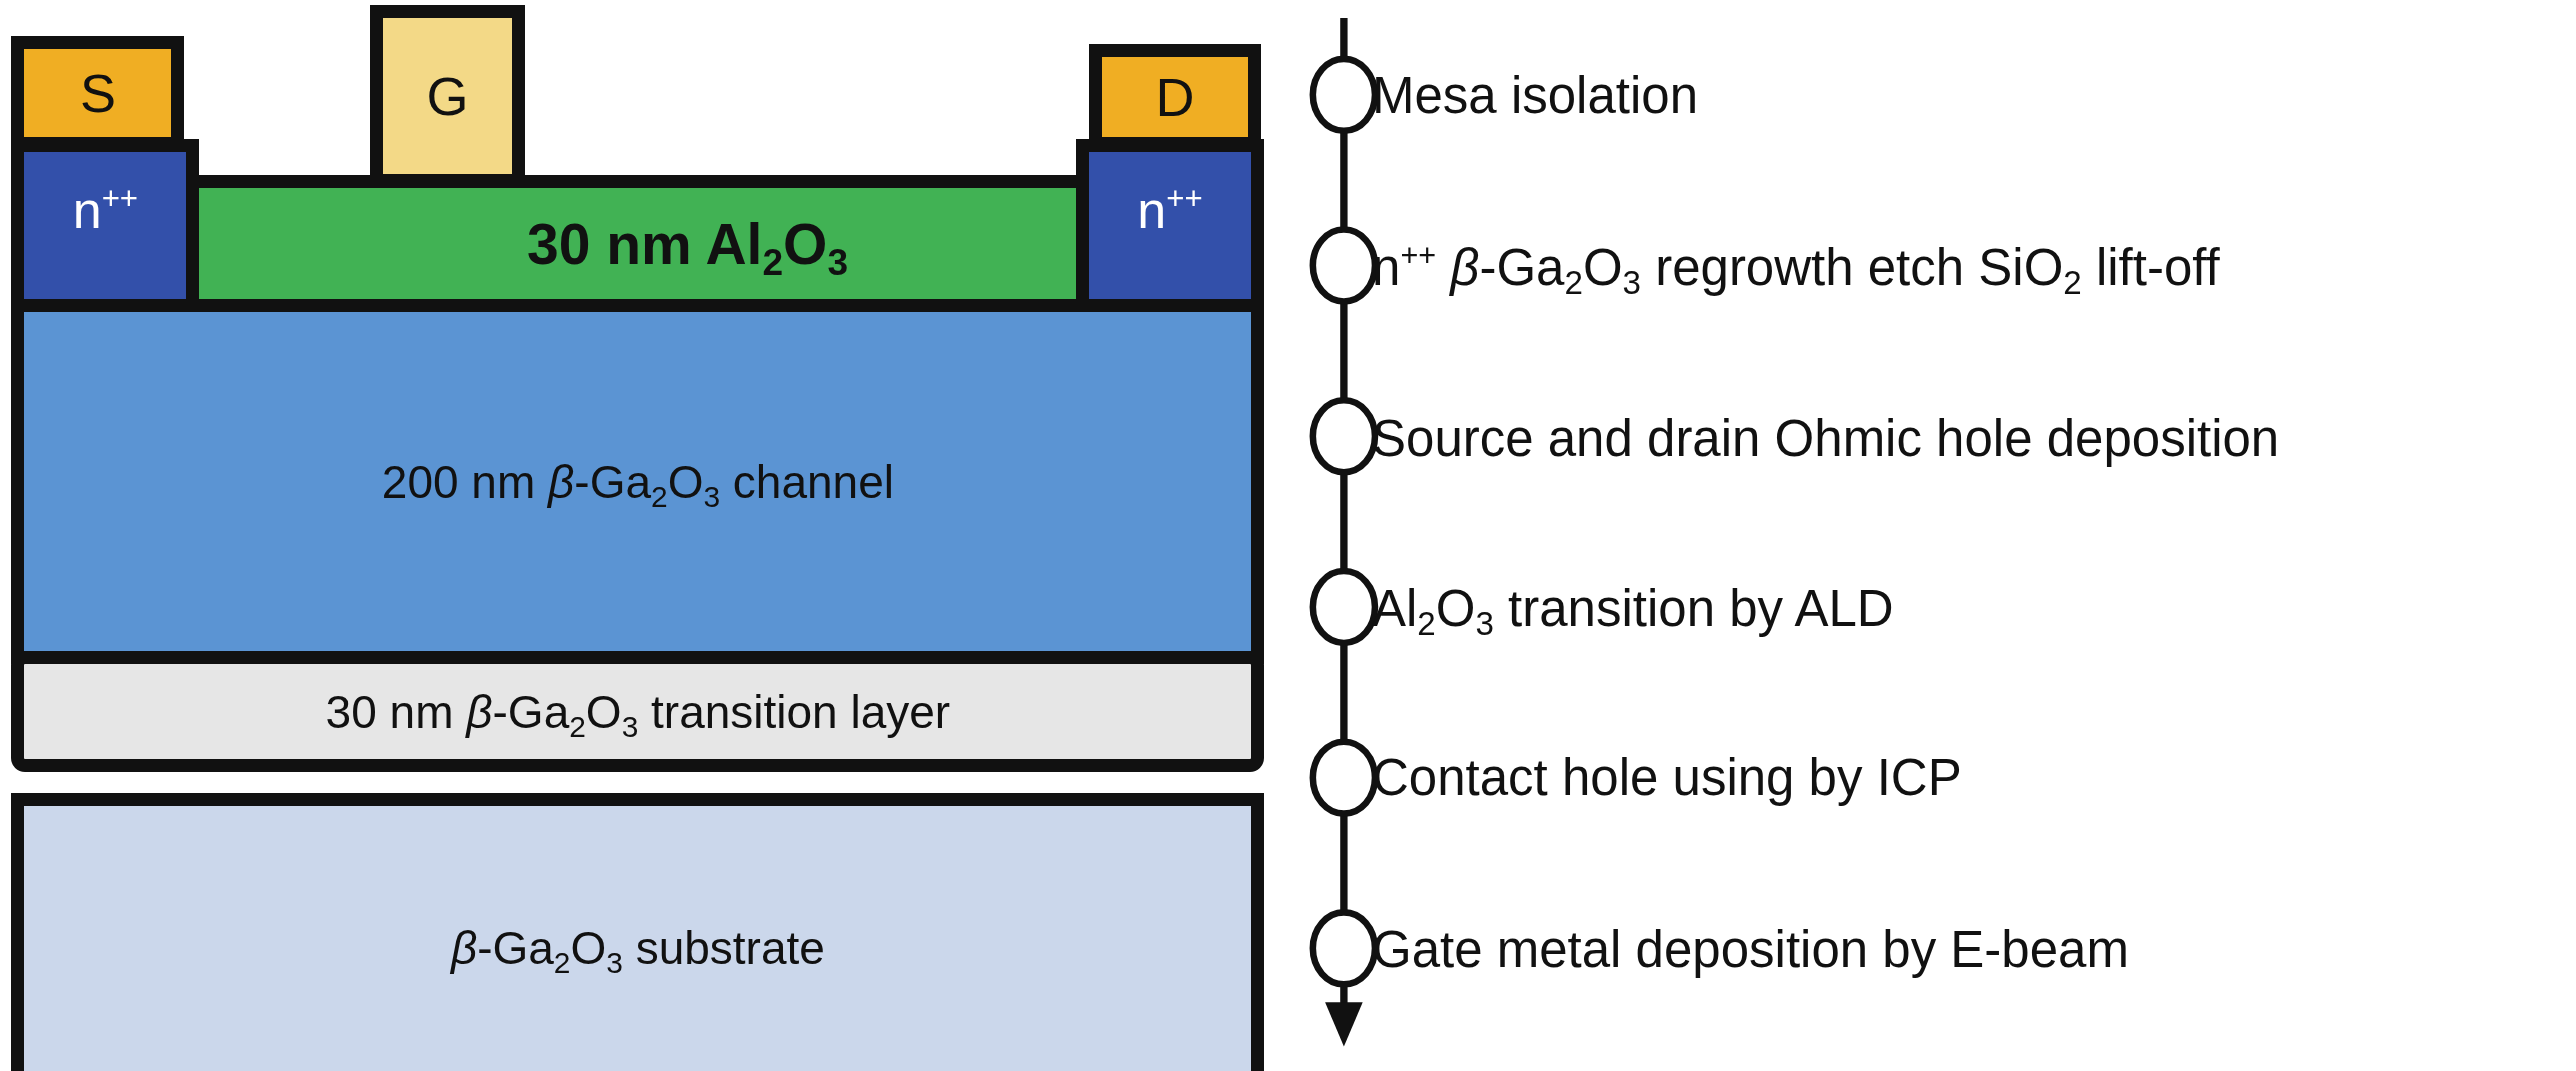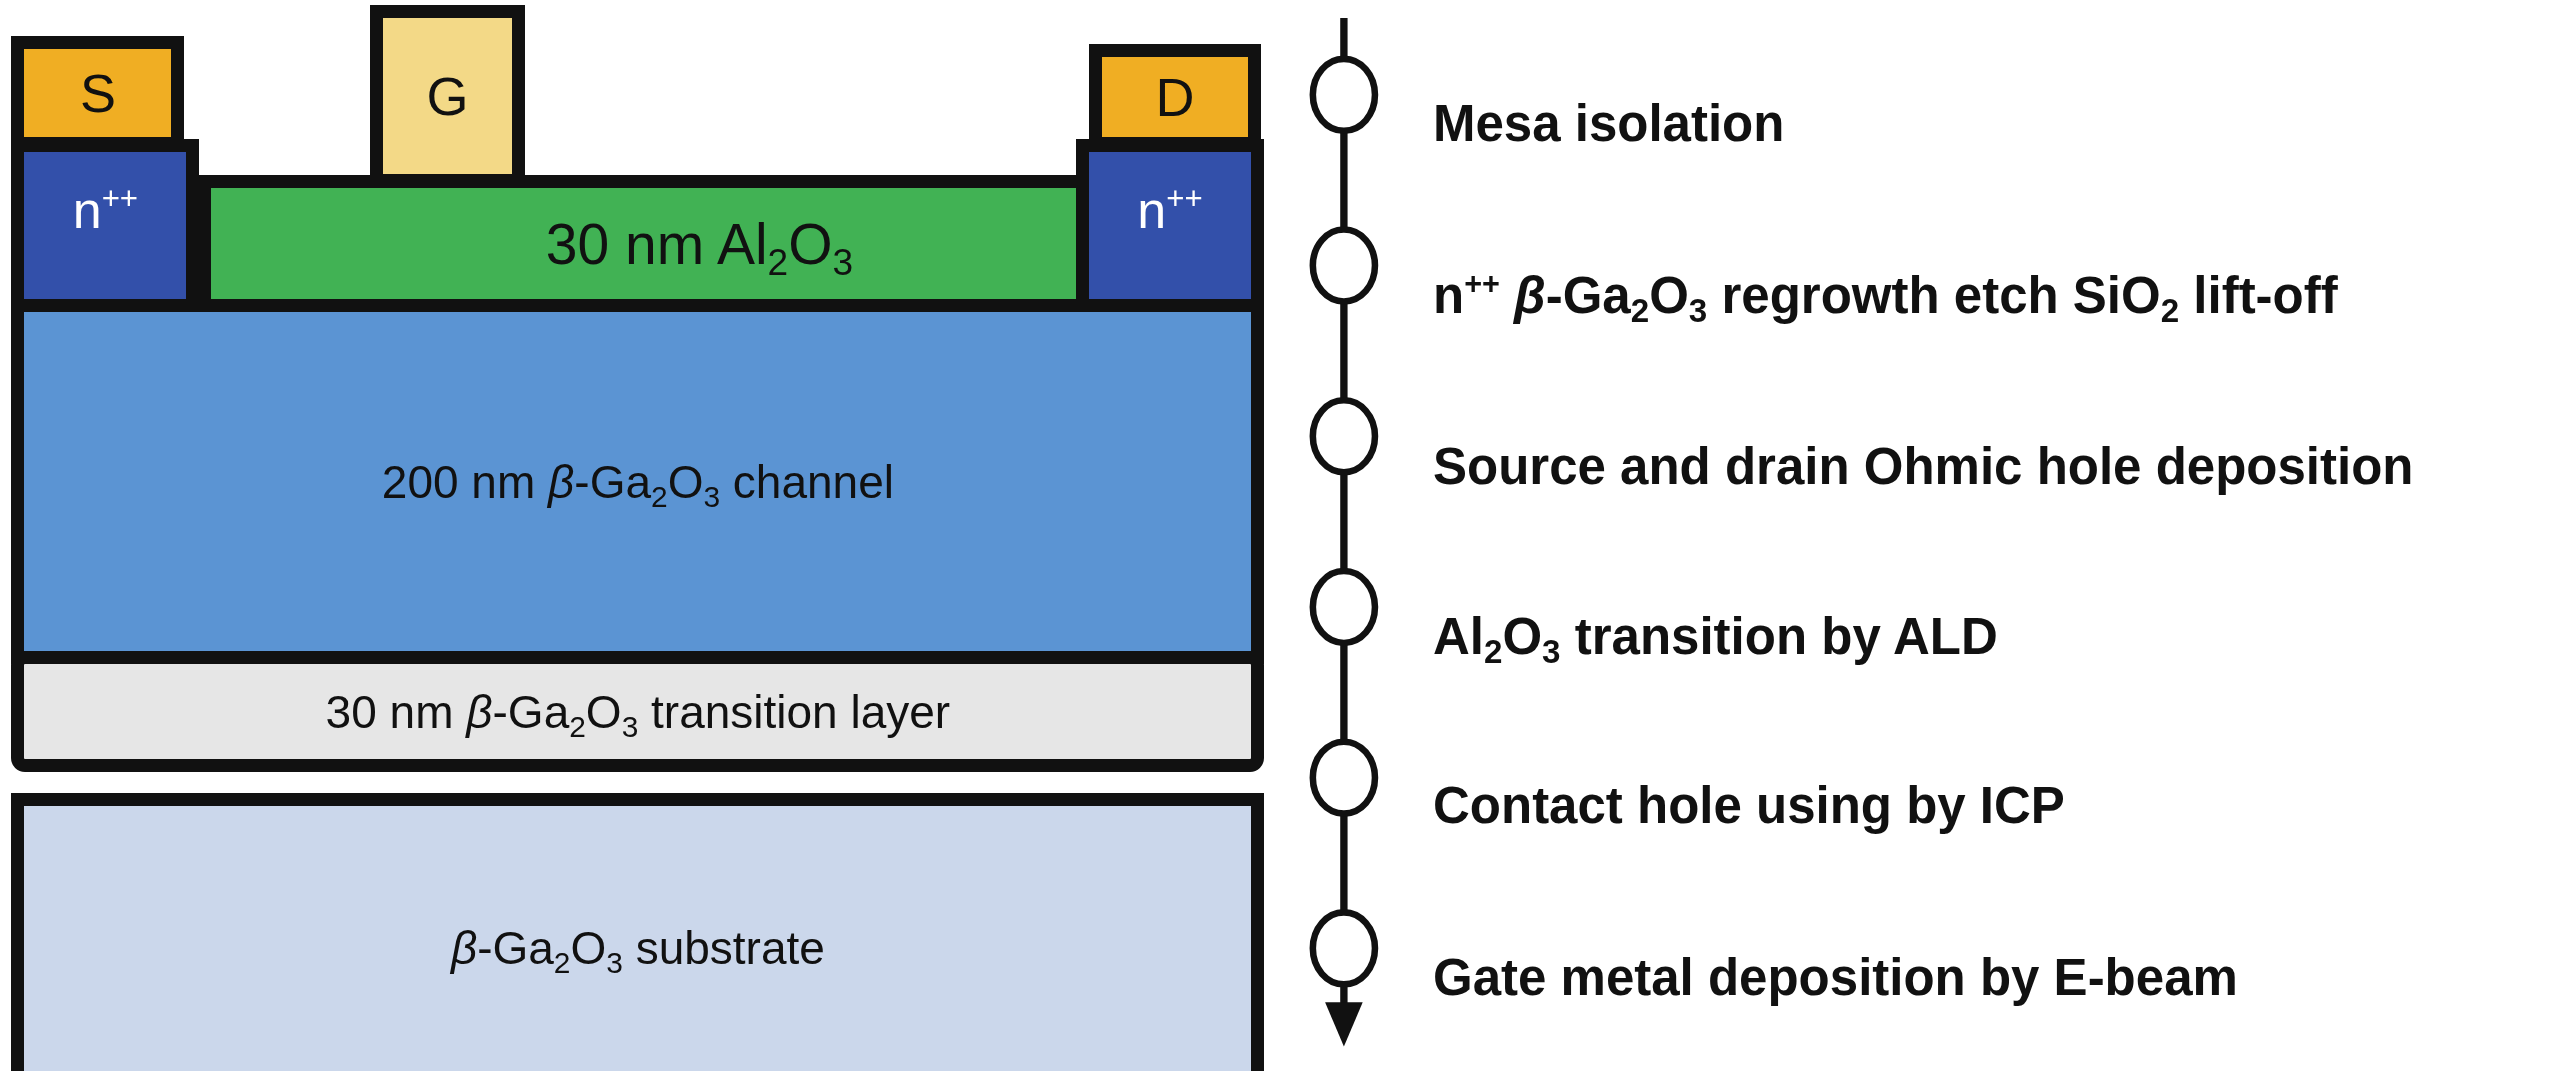--- a/index.html
+++ b/index.html
@@ -7,30 +7,30 @@
   .blk { position: absolute; box-sizing: border-box; border: 13px solid #111111; display: flex; align-items: center; justify-content: center; }
   .lbl { font-family: "Liberation Sans", sans-serif; color: #111111; white-space: nowrap; }
   .lbl i { font-style: italic; }
   .lbl sub { font-size: 0.65em; vertical-align: -0.3em; line-height: 0; }
   .lbl sup { font-size: 0.6em; vertical-align: 0.6em; line-height: 0; }
   #s-contact { left: 11.4px; top: 36px; width: 173px; height: 114px; background: #f0ae23; }
   #g-contact { left: 370px; top: 4.9px; width: 155px; height: 182px; background: #f3d987; }
   #d-contact { left: 1089px; top: 44px; width: 172px; height: 106px; background: #f0ae23; }
   #n-left { left: 11.4px; top: 139px; width: 188px; height: 173px; background: #3350aa; align-items: flex-start; padding-top: 28px; }
   #n-right { left: 1076px; top: 139px; width: 188px; height: 173px; background: #3350aa; align-items: flex-start; padding-top: 28px; }
-  #oxide { left: 198px; top: 175px; width: 1003px; height: 137px; background: #41b254; }
+  #oxide { left: 186px; top: 175px; width: 1003px; height: 137px; background: #41b254; font-weight: bold; }
   #channel { left: 11.4px; top: 299px; width: 1253px; height: 365px; background: #5b94d3; }
   #transition { left: 11.4px; top: 651px; width: 1253px; height: 121px; background: #e6e6e6; border-radius: 14px; }
   #substrate { left: 11.4px; top: 759px; width: 1253px; height: 309px; background: #cbd7eb; margin-top: 34px; }
   .contact-lbl { font-size: 54px; }
   .n-lbl { font-size: 52px; color: #ffffff; }
   .layer-lbl { font-size: 46px; }
   .oxide-lbl { font-size: 57px; }
   #timeline { position: absolute; left: 1276px; top: 0; width: 1300px; height: 1071px; }
-  .step { position: absolute; left: 1433px; font-family: "Liberation Sans", sans-serif; font-weight: bold; font-size: 51px; color: #111111; white-space: nowrap; transform: translateY(-50%); margin-top: 28px; }
+  .step { position: absolute; left: 1372px; font-family: "Liberation Sans", sans-serif; font-weight: normal; font-size: 51px; color: #111111; white-space: nowrap; transform: translateY(-50%); }
   .step i { font-style: italic; }
   .step sub { font-size: 0.65em; vertical-align: -0.3em; line-height: 0; }
   .step sup { font-size: 0.6em; vertical-align: 0.6em; line-height: 0; }
 </style>
 </head>
 <body>
 
 <div id="substrate" class="blk">
   <span class="lbl layer-lbl"><i>β</i><span>-Ga</span><sub>2</sub><span>O</span><sub>3</sub><span> substrate</span></span>
 </div>

